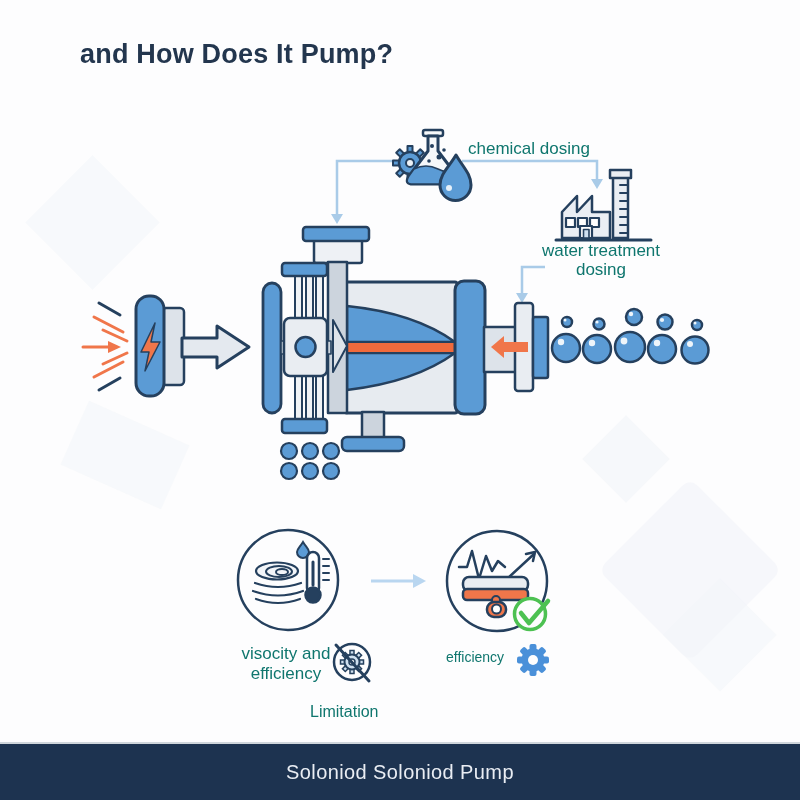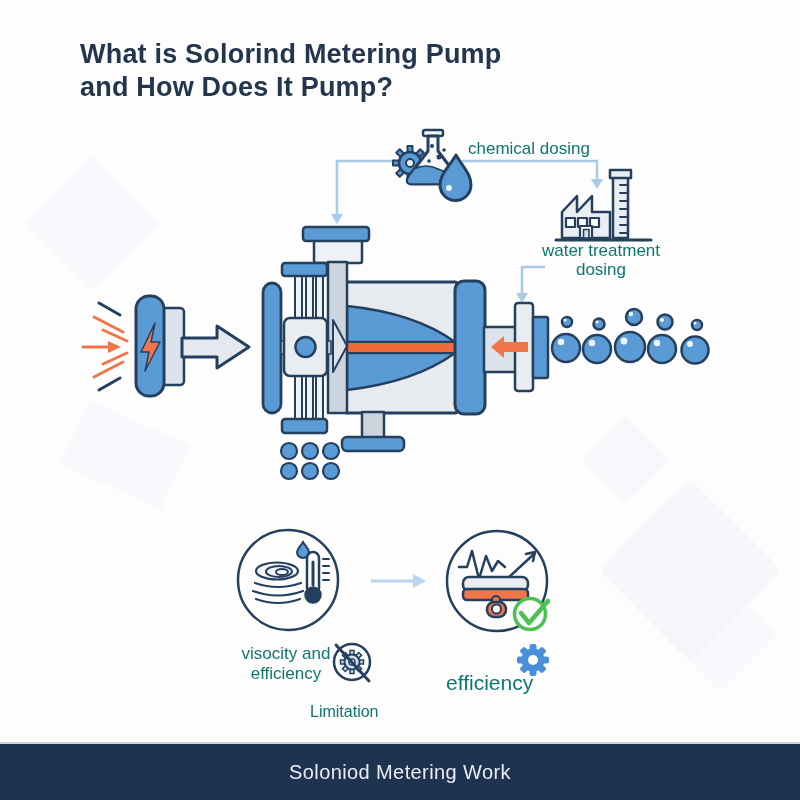--- a/index.html
+++ b/index.html
@@ -11,21 +11,21 @@
   #art{position:absolute;left:0;top:0;}
   .txt{position:absolute;color:#0f766e;}
   #page-title{
     left:80px;top:38px;color:#23364e;font-size:27px;font-weight:bold;line-height:33px;
     letter-spacing:.2px;
   }
   #lbl-chemical{left:468px;top:139px;font-size:17px;}
   #lbl-water{left:537px;top:241px;width:128px;text-align:center;font-size:17px;line-height:19px;}
   #lbl-viscosity{left:231px;top:644px;width:110px;text-align:center;font-size:17px;line-height:20px;}
   #lbl-limitation{left:310px;top:683px;font-size:16px;margin-top:20px;}
-  #lbl-efficiency{left:446px;top:671px;font-size:21px;}
+  #lbl-efficiency{left:446px;top:649px;font-size:14px;}
   #footer-bar{
     position:absolute;left:0;top:742px;width:800px;height:58px;
     background:#1d3350;border-top:2px solid #cfd5db;box-sizing:border-box;
     display:flex;align-items:center;justify-content:center;
   }
   #footer-title{color:#e9edf3;font-size:20px;letter-spacing:.4px;}
 </style>
 </head>
 <body>
 
@@ -260,31 +260,30 @@
         <rect x="-3.5" y="-16" width="7" height="8" rx="2" transform="rotate(225)"></rect>
         <rect x="-3.5" y="-16" width="7" height="8" rx="2" transform="rotate(270)"></rect>
         <rect x="-3.5" y="-16" width="7" height="8" rx="2" transform="rotate(315)"></rect>
       </g>
       <circle r="11.5" fill="#4a90d9"></circle>
       <circle r="5" fill="#fdfdfe"></circle>
     </g>
   </svg>
 
   <div class="txt" id="page-title">
-    <div>What is Solorind Metering Pump</div>
     <div>and How Does It Pump?</div>
   </div>
 
   <div class="txt" id="lbl-chemical">chemical dosing</div>
 
   <div class="txt" id="lbl-water">water treatment dosing</div>
 
   <div class="txt" id="lbl-viscosity">visocity and efficiency</div>
 
   <div class="txt" id="lbl-limitation">Limitation</div>
 
   <div class="txt" id="lbl-efficiency">efficiency</div>
 
   <div id="footer-bar">
-    <span id="footer-title">Soloniod Metering Work</span>
+    <span id="footer-title">Soloniod Soloniod Pump</span>
   </div>
 
 </div>
 
 </body></html>

